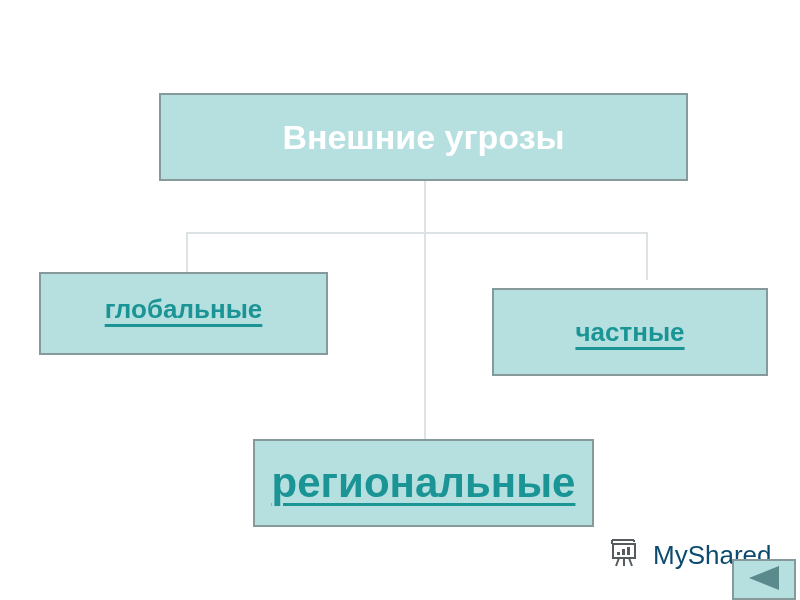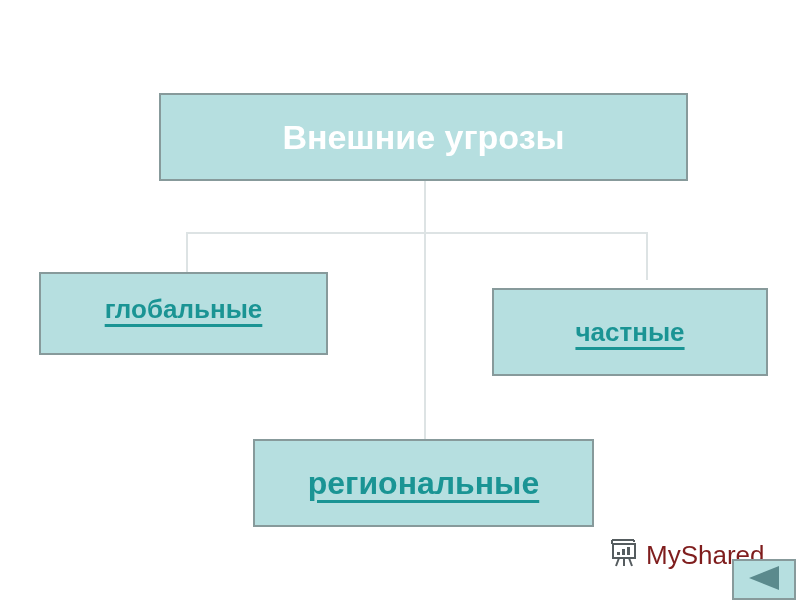--- a/index.html
+++ b/index.html
@@ -18,22 +18,22 @@
     .box-title {
       color: #ffffff; font-weight: bold; font-size: 34px;
     }
     .box-link {
       color: #1a9494; font-weight: bold; font-size: 26px;
       text-decoration: underline; text-decoration-thickness: 3px;
       text-underline-offset: 6px; cursor: pointer;
     }
     .watermark {
       position: absolute; left: 608px; top: 536px;
-      display: flex; align-items: center; gap: 6px;
-      color: #7f1d1d; font-size: 26px;
+      display: flex; align-items: center; gap: 13px;
+      color: #0c4a6e; font-size: 26px;
     }
     .nav-back {
       position: absolute; left: 732px; top: 559px; width: 64px; height: 41px;
       box-sizing: border-box; background: #b6dfe0; border: 2px solid #879a9b;
       display: flex; align-items: center; justify-content: center; cursor: pointer;
     }
   </style>
 </head>
 <body>
 
@@ -48,21 +48,21 @@
 
 <div class="box" style="left:39px; top:272px; width:289px; height:83px;">
   <span class="box-link" style="margin-top:-8px;">глобальные</span>
 </div>
 
 <div class="box" style="left:492px; top:288px; width:276px; height:88px;">
   <span class="box-link">частные</span>
 </div>
 
 <div class="box" style="left:253px; top:439px; width:341px; height:88px;">
-  <span class="box-link" style="font-size:32px;">региональные</span>
+  <span class="box-link" style="font-size:42px;">региональные</span>
 </div>
 
 <div class="watermark">
   <span>
     <svg width="32" height="32" viewBox="0 0 32 32">
       <path d="M4 4 h22 M4 4 v4 M26 4 v2" stroke="#555c5f" stroke-width="2" fill="none"></path>
       <rect x="5" y="8" width="22" height="14" fill="none" stroke="#555c5f" stroke-width="2"></rect>
       <rect x="9" y="16" width="3" height="3" fill="#555c5f"></rect>
       <rect x="14" y="13" width="3" height="6" fill="#555c5f"></rect>
       <rect x="19" y="11" width="3" height="8" fill="#555c5f"></rect>

